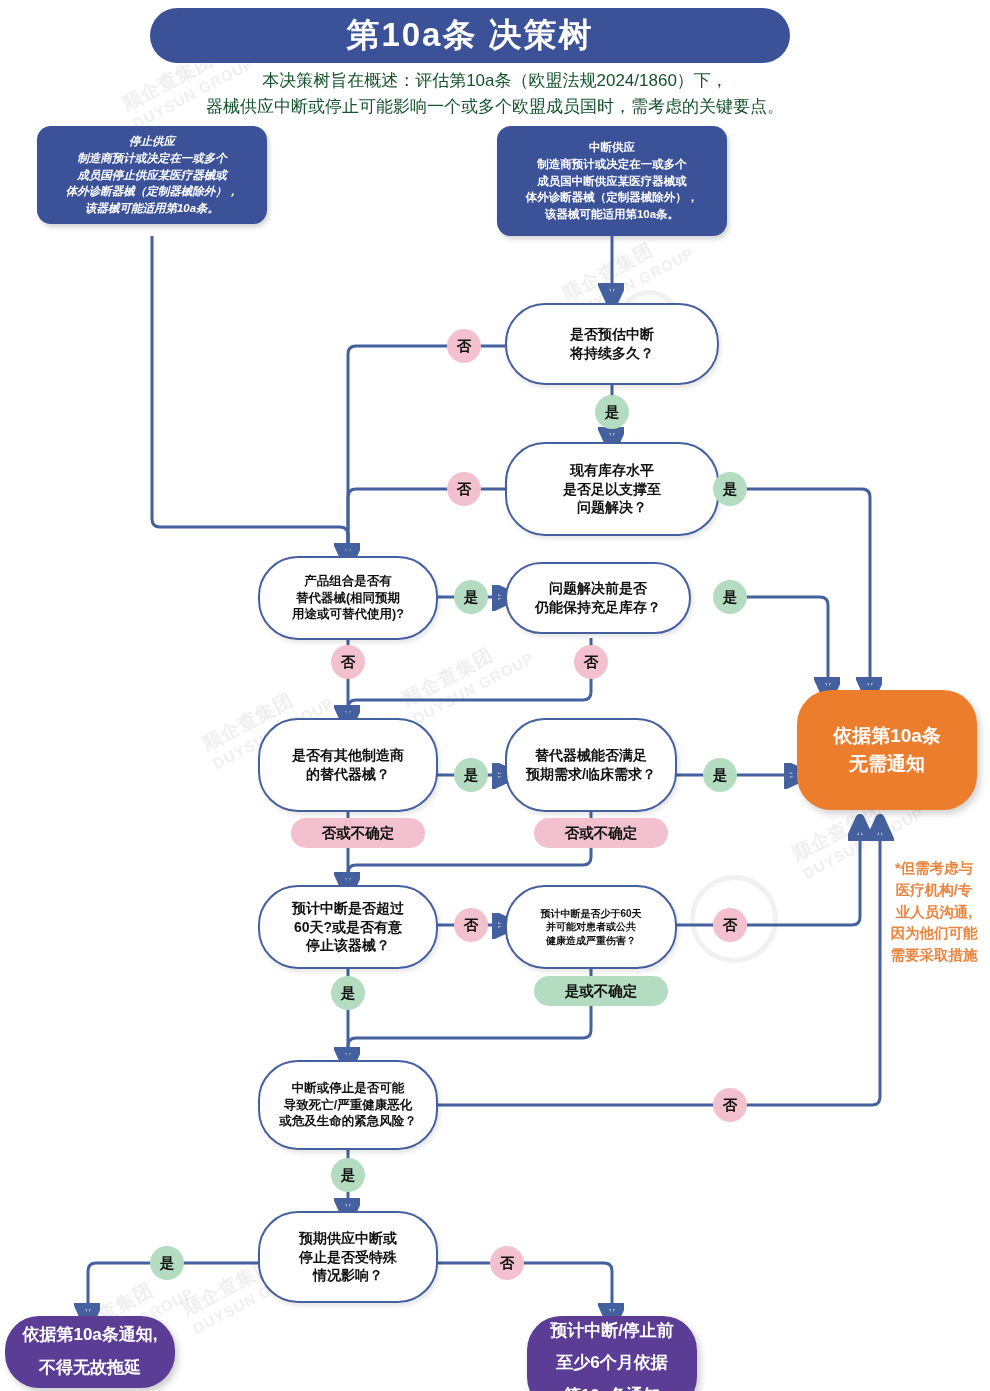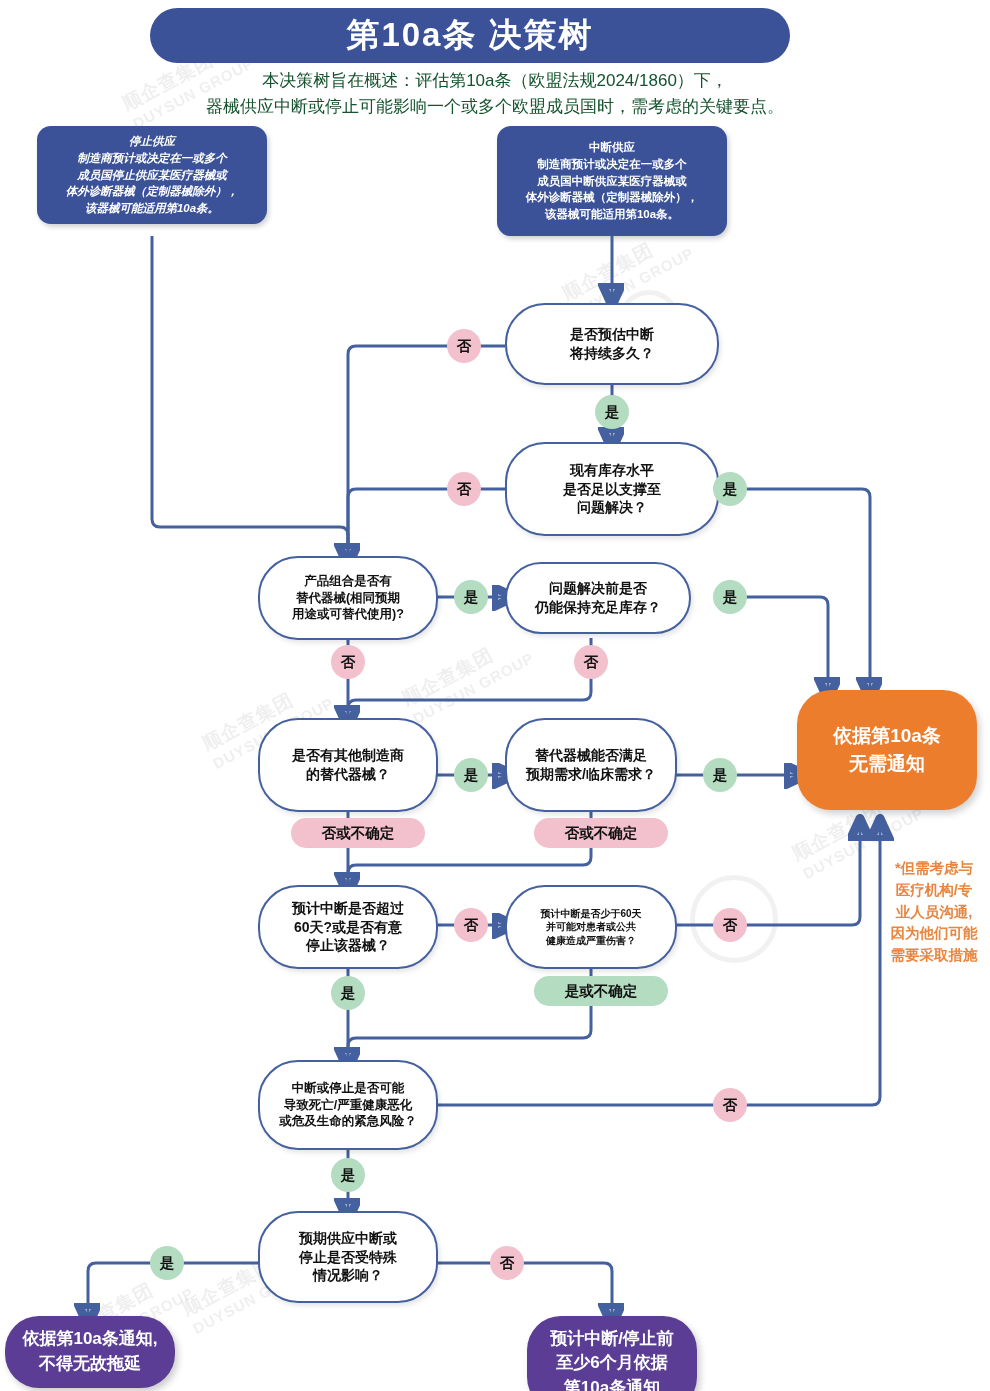--- a/index.html
+++ b/index.html
@@ -35,21 +35,21 @@
   .dec{background:#ffffff;border:2.4px solid #44609e;border-radius:40px;
        color:#111;font-size:14px;line-height:1.35;padding:4px 6px;font-weight:600;
        box-shadow:2px 3px 5px rgba(0,0,0,.10);}
 
   .term-orange{background:#ec7d2d;color:#fff;border-radius:34px;
        font-size:19px;line-height:1.5;font-weight:700;
        box-shadow:3px 4px 7px rgba(0,0,0,.18);}
 
   .term-purple{background:#5b3d96;color:#fff;border-radius:34px;
        font-size:17px;line-height:1.45;font-weight:700;
-       box-shadow:3px 4px 7px rgba(0,0,0,.20);}
+       box-shadow:3px 4px 7px rgba(0,0,0,.20);gap:8px;}
 
   .note-orange{position:absolute;color:#e8853f;font-size:14.5px;line-height:1.5;
        font-weight:700;text-align:center;}
 
   
   .lbl{position:absolute;display:flex;align-items:center;justify-content:center;
        font-size:14.5px;color:#111;font-weight:600;z-index:6;}
   .lbl.no{background:#f3c0ce;}
   .lbl.yes{background:#b4dcc1;}
   .lbl.circ{width:34px;height:34px;border-radius:50%;}

